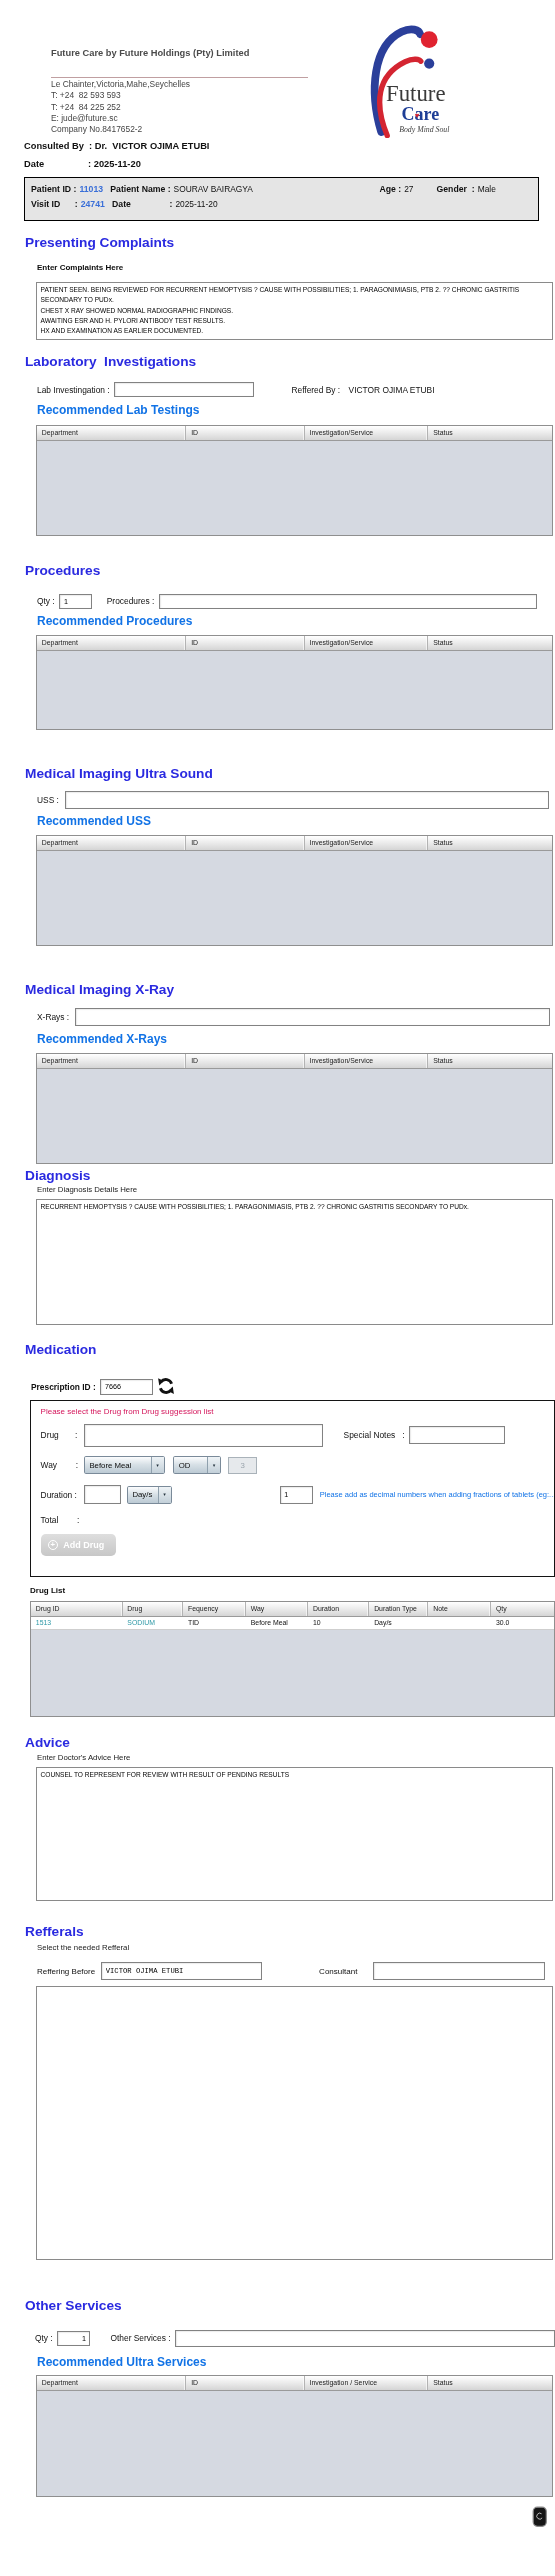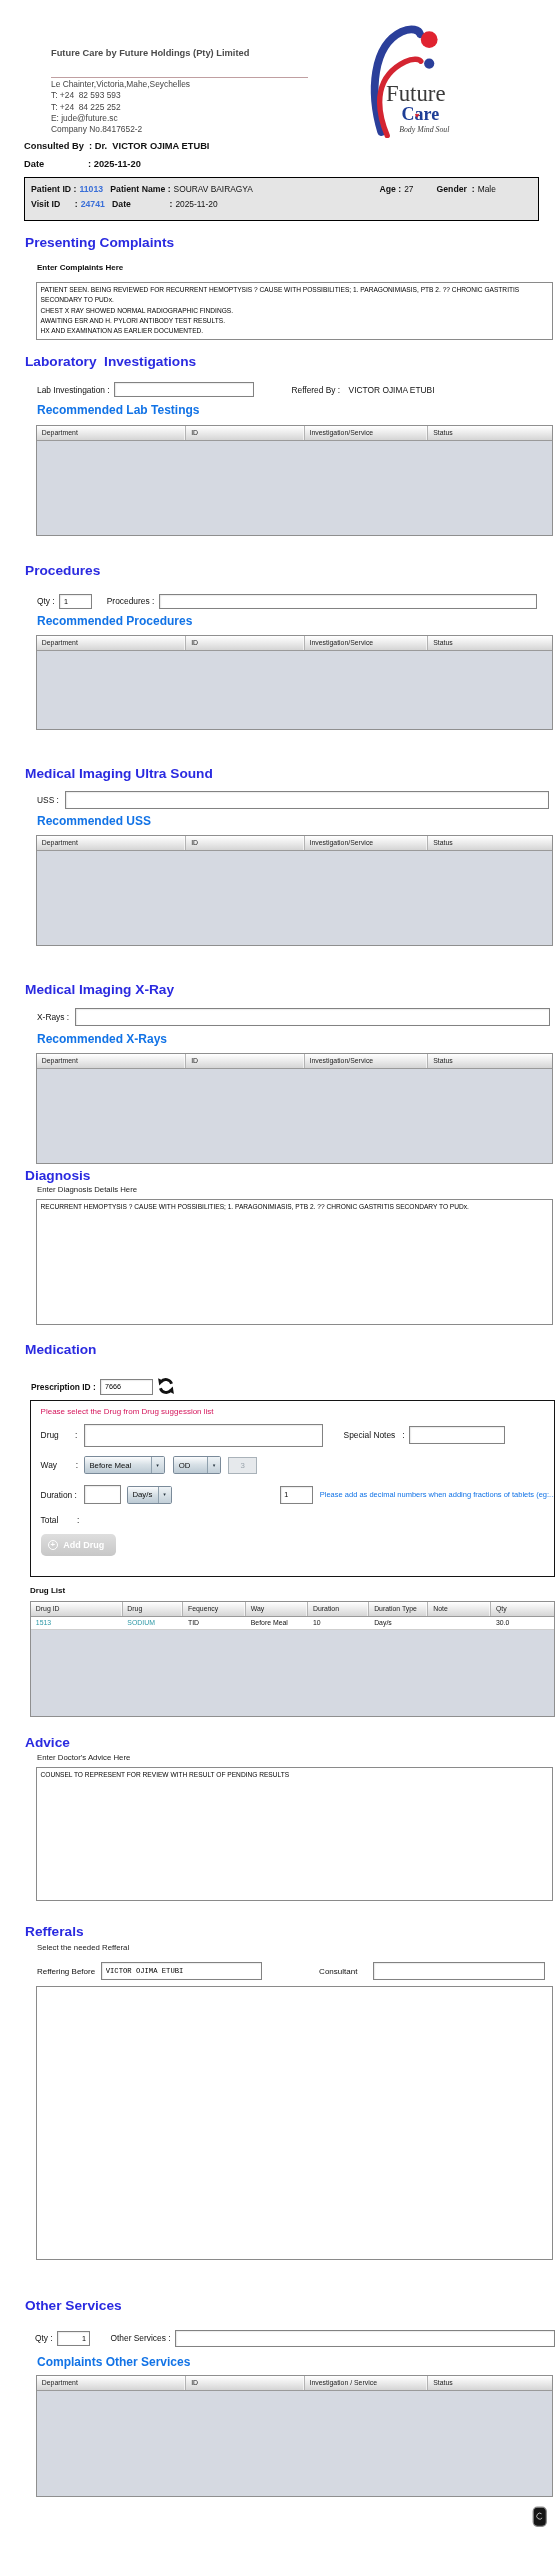--- a/index.html
+++ b/index.html
@@ -334,21 +334,21 @@
   </div>
   <div class="ref-box" style="margin-top:6px"></div>
 
   <div class="sec-head" style="margin-top:38px">Other Services</div>
   <div class="frow" style="margin-top:16.7px; margin-left:35px">
     <span class="f-label">Qty :</span>
     <input class="inp qty-right" style="width: 33px; margin-left: 4.8px;" value="1">
     <span class="f-label" style="margin-left:20px">Other Services :</span>
     <input class="inp" style="width: 380px; height: 16.7px; margin-left: 4.8px;">
   </div>
-  <div class="rec-link" style="margin-top:8.4px">Complaints Other Services</div>
+  <div class="rec-link" style="margin-top:8.4px">Recommended Ultra Services</div>
   <div class="table t4 h176" style="margin-top:6px">
       <div class="thead">
         <div class="th">Department</div>
         <div class="th">ID</div>
         <div class="th">Investigation / Service</div>
         <div class="th">Status</div>
       </div>
       <div class="tbody"></div>
     </div>
 

